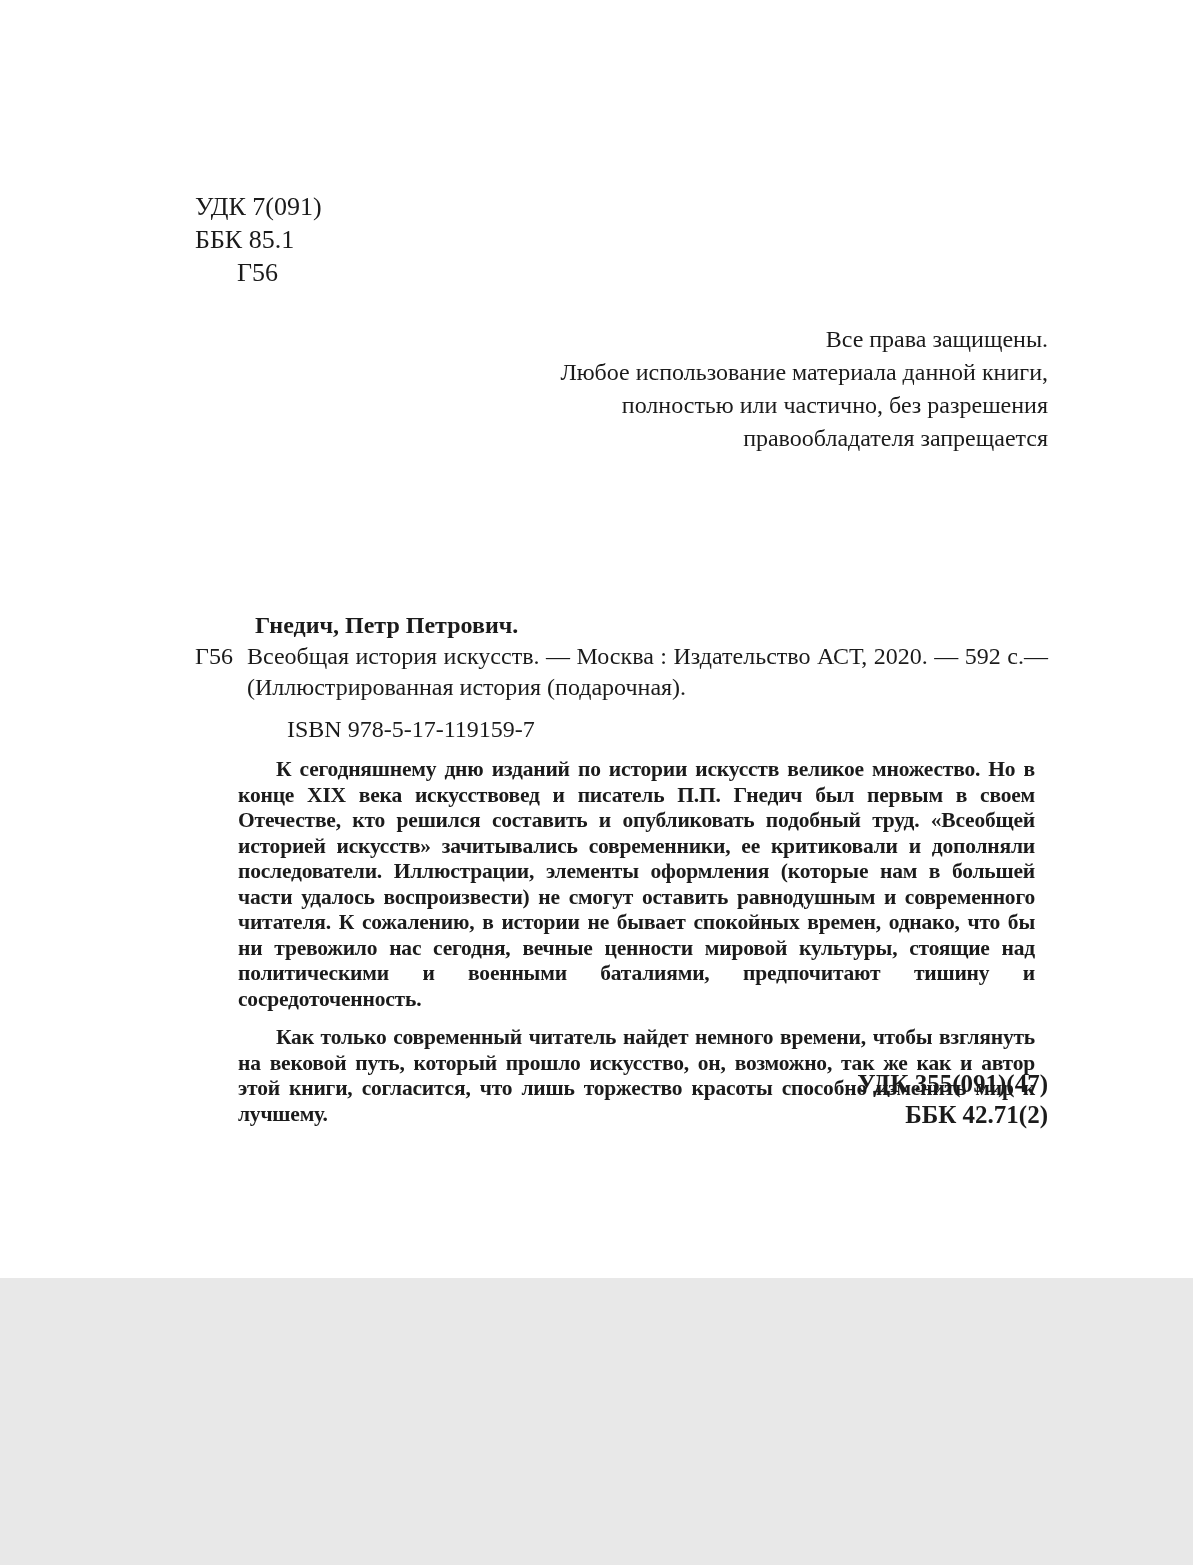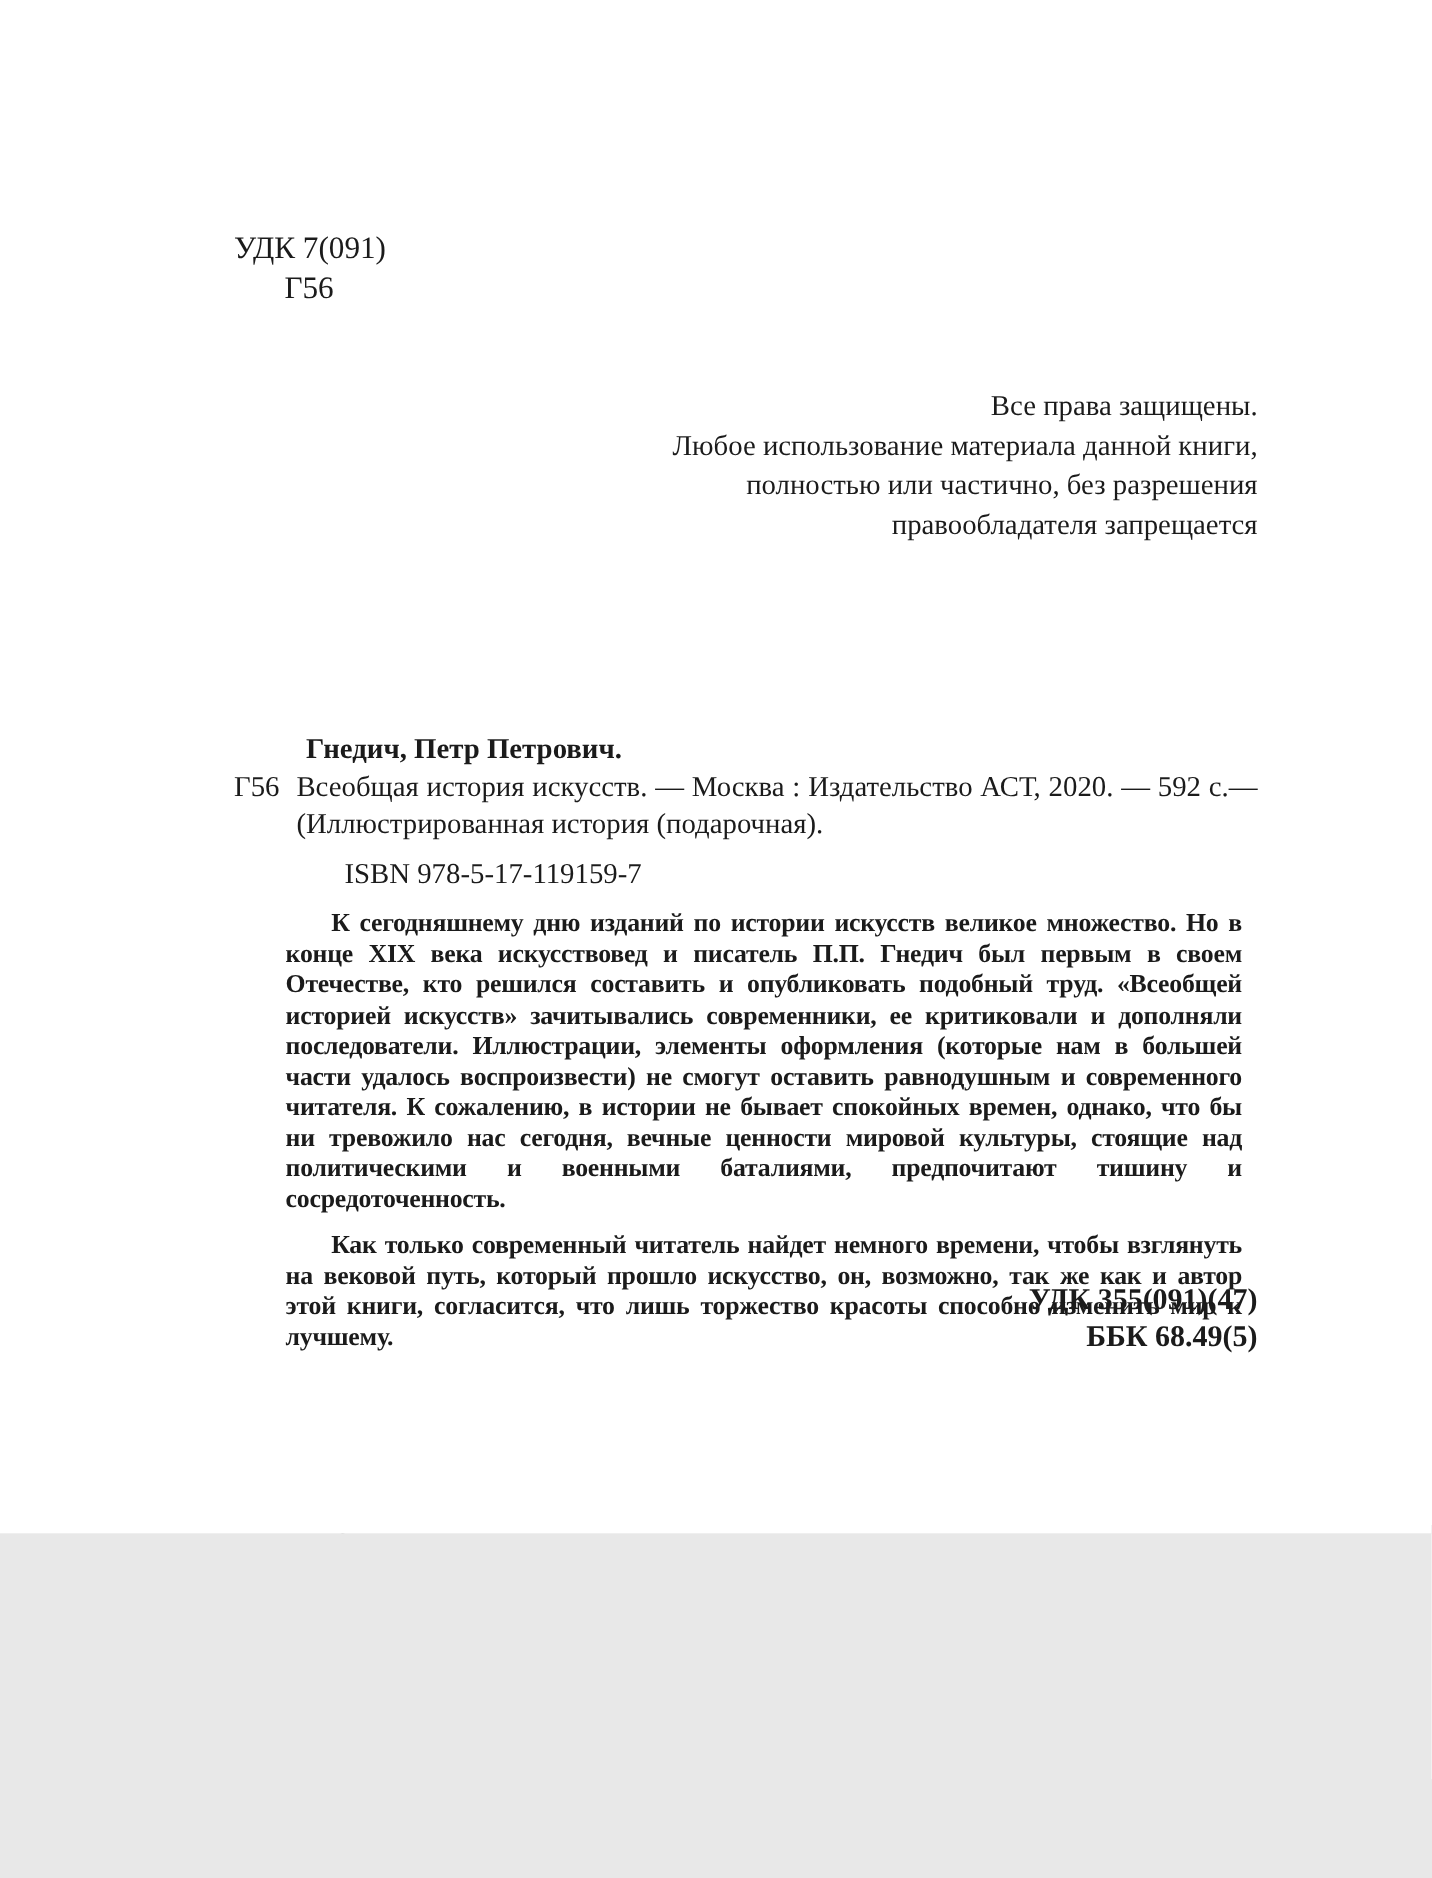--- a/index.html
+++ b/index.html
@@ -101,20 +101,21 @@
     font-size: 24px;
   }
 </style>
 </head>
 <body>
 
 <div class="page">
 
   <div class="content top-codes">
     <div>УДК 7(091)</div>
+    <div>ББК 85.1</div>
     <div class="code-indent">Г56</div>
   </div>
 
   <div class="content rights">
     <div>Все права защищены.</div>
     <div>Любое использование материала данной книги,</div>
     <div>полностью или частично, без разрешения</div>
     <div>правообладателя запрещается</div>
   </div>
 
@@ -127,20 +128,20 @@
     <div class="bib-isbn">ISBN 978-5-17-119159-7</div>
   </div>
 
   <div class="content annotation">
     <p>К сегодняшнему дню изданий по истории искусств великое множество. Но в конце XIX века искусствовед и писатель П.П. Гнедич был первым в своем Отечестве, кто решился составить и опубликовать подобный труд. «Всеобщей историей искусств» зачитывались современники, ее критиковали и дополняли последователи. Иллюстрации, элементы оформления (которые нам в большей части удалось воспроизвести) не смогут оставить равнодушным и современного читателя. К сожалению, в истории не бывает спокойных времен, однако, что бы ни тревожило нас сегодня, вечные ценности мировой культуры, стоящие над политическими и военными баталиями, предпочитают тишину и сосредоточенность.</p>
     <p>Как только современный читатель найдет немного времени, чтобы взглянуть на вековой путь, который прошло искусство, он, возможно, так же как и автор этой книги, согласится, что лишь торжество красоты способно изменить мир к лучшему.</p>
   </div>
 
   <div class="content bottom-codes">
     <div>УДК 355(091)(47)</div>
-    <div>ББК 68.49(5)</div>
+    <div>ББК 42.71(2)</div>
   </div>
 
   <div class="content footer">
     <span>ISBN 978-5-17-119159-7</span>
   </div>
 
 </div>
 
 </body></html>

